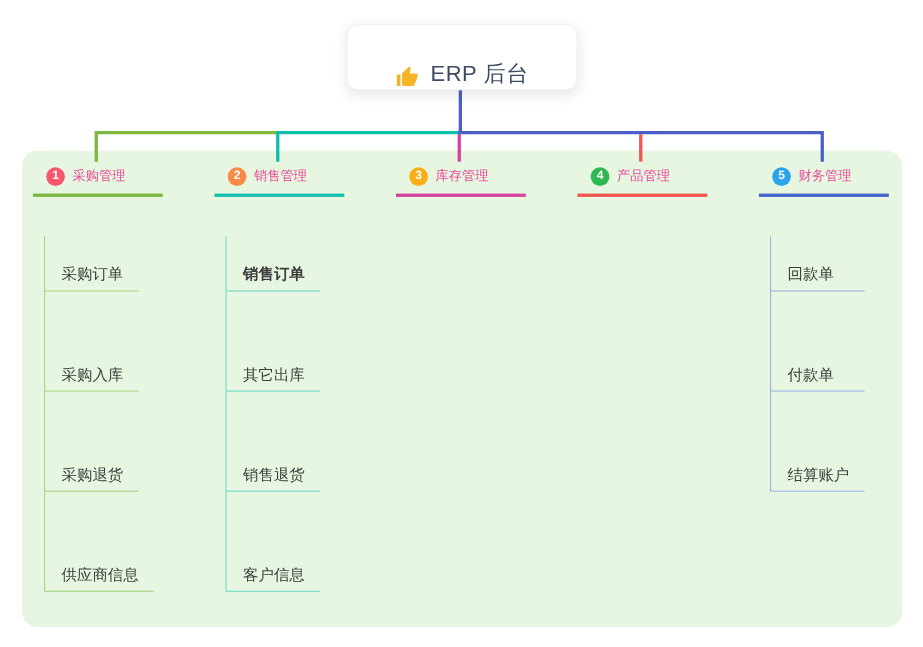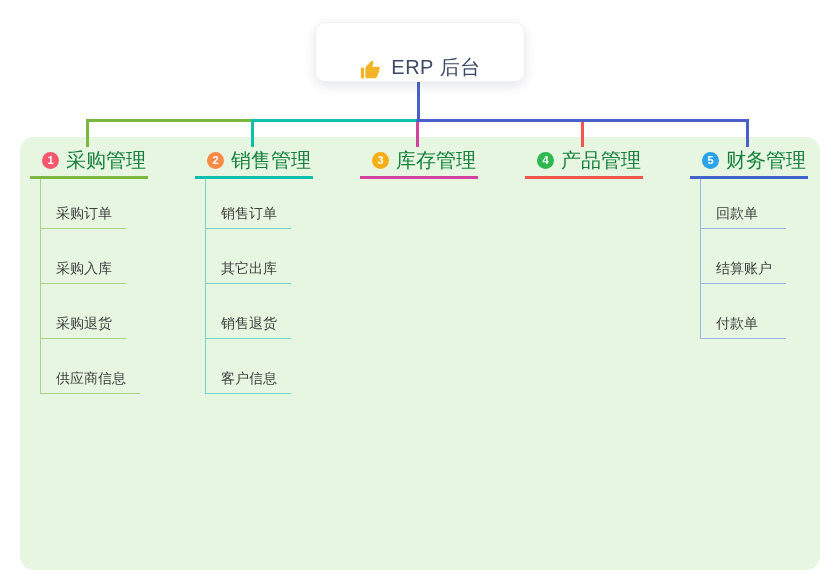--- a/index.html
+++ b/index.html
@@ -70,39 +70,40 @@
     min-width: 17px;
     border-radius: 50%;
     color: #ffffff;
     font-size: 11px;
     font-weight: bold;
     display: inline-flex;
     align-items: center;
     justify-content: center;
   }
   .branch-label {
-    font-size: 20px;
+    font-size: 12px;
     font-weight: 500;
-    color: #15803d;
+    color: #ec4899;
     white-space: nowrap;
   }
   .children {
     margin-left: 10px;
     width: max-content;
     border-left: 1.5px solid #ccc;
   }
   .child {
     height: 55px;
     display: flex;
     align-items: flex-end;
     padding: 0 14px 5px 15px;
     border-bottom: 1.5px solid #ccc;
     width: max-content;
     min-width: 85px;
     cursor: default;
+    margin-top: 36px;
   }
   .child:first-child { height: 50px; }
   .child-label {
     font-size: 14px;
     color: #3d3d3d;
     white-space: nowrap;
   }
 </style>
 </head>
 <body>
@@ -151,21 +152,21 @@
   </div>
 </div>
   </div>
 
   <div class="branch" style="left: 195px;">
     <div class="branch-header" style="border-bottom-color: rgb(15, 191, 172);">
       <span class="badge" style="background: rgb(250, 139, 71);">2</span>
       <span class="branch-label">销售管理</span>
     </div>
     <div class="children" style="border-left-color: rgb(113, 215, 201);">
-  <div class="child" style="border-bottom-color: rgb(113, 215, 201);">
+  <div class="child" style="border-bottom-color: rgb(113, 215, 201); font-weight: bold;">
     <span class="child-label">销售订单</span>
   </div>
 
   <div class="child" style="border-bottom-color: rgb(113, 215, 201);">
     <span class="child-label">其它出库</span>
   </div>
 
   <div class="child" style="border-bottom-color: rgb(113, 215, 201);">
     <span class="child-label">销售退货</span>
   </div>
@@ -194,22 +195,22 @@
     <div class="branch-header" style="border-bottom-color: rgb(66, 99, 202);">
       <span class="badge" style="background: rgb(43, 164, 233);">5</span>
       <span class="branch-label">财务管理</span>
     </div>
     <div class="children" style="border-left-color: rgb(157, 180, 232);">
   <div class="child" style="border-bottom-color: rgb(157, 180, 232);">
     <span class="child-label">回款单</span>
   </div>
 
   <div class="child" style="border-bottom-color: rgb(157, 180, 232);">
+    <span class="child-label">付款单</span>
+  </div>
+
+  <div class="child" style="border-bottom-color: rgb(157, 180, 232);">
     <span class="child-label">结算账户</span>
   </div>
-
-  <div class="child" style="border-bottom-color: rgb(157, 180, 232);">
-    <span class="child-label">付款单</span>
-  </div>
 </div>
   </div>
 </div>
 </div>
 
 </body></html>

